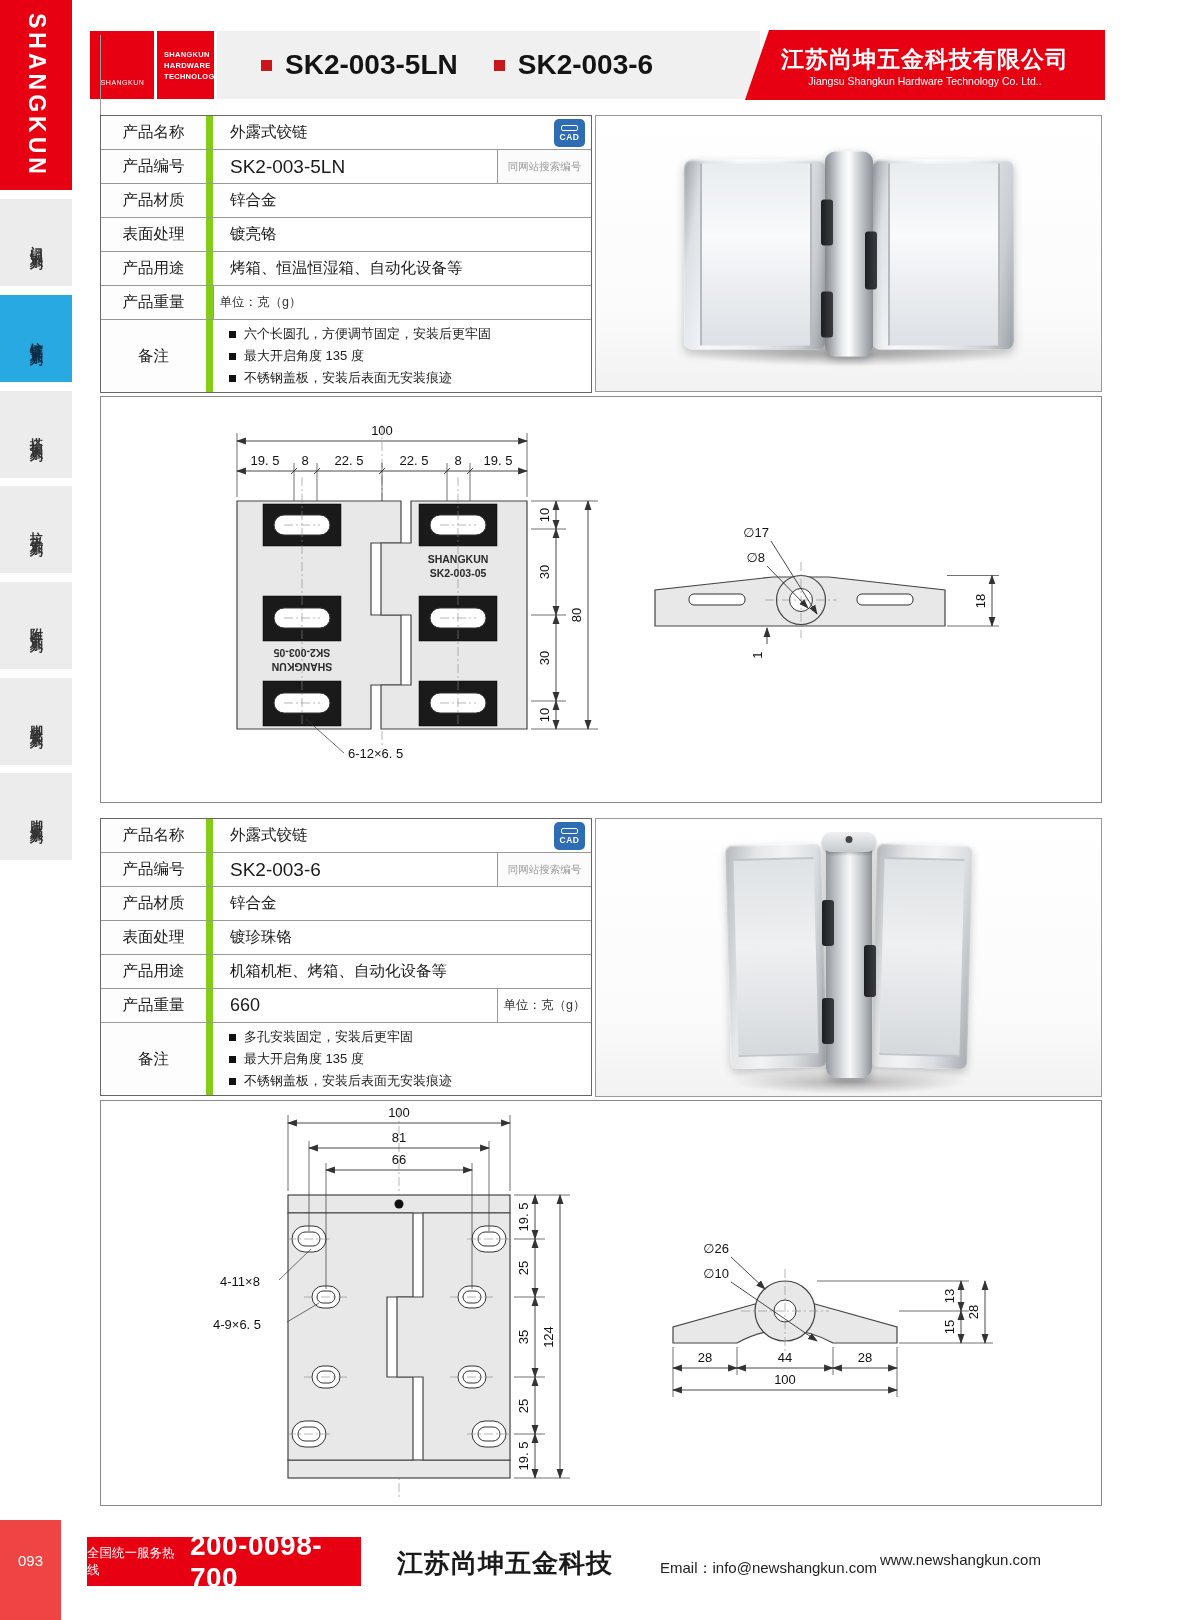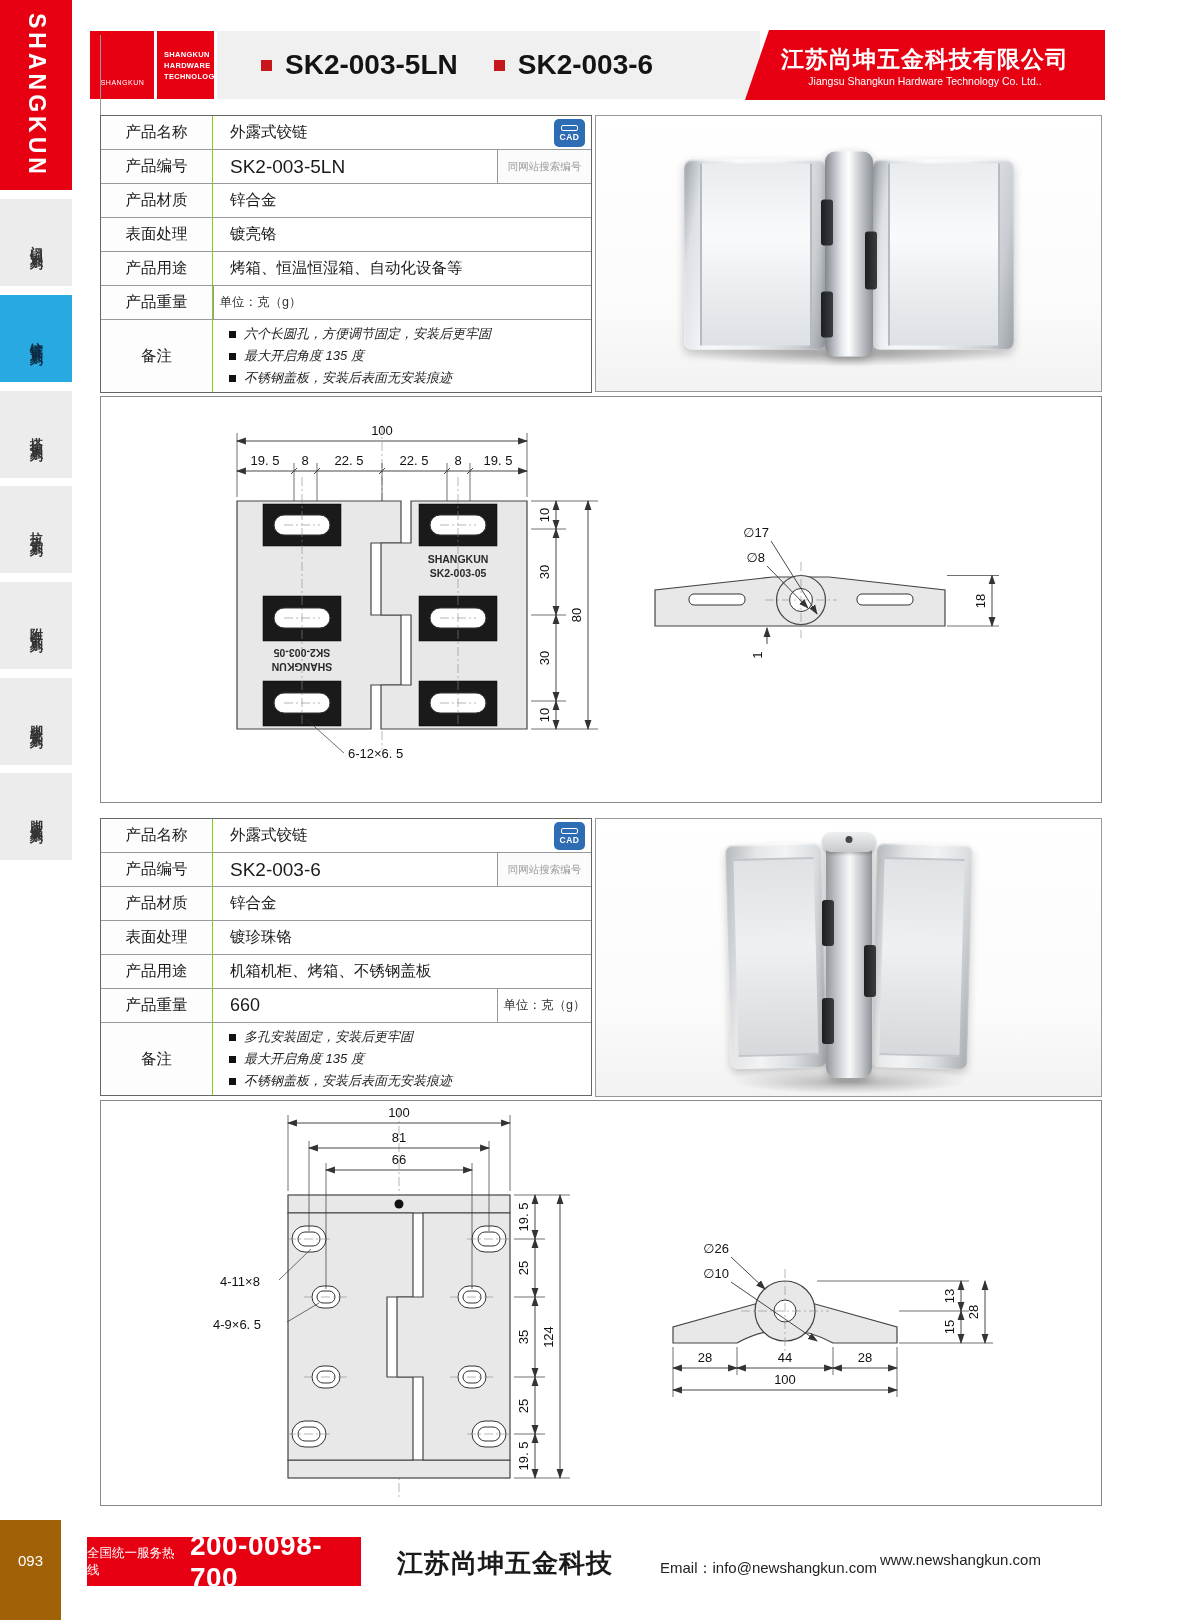--- a/index.html
+++ b/index.html
@@ -34,33 +34,33 @@
           display:flex;flex-direction:column;align-items:center;justify-content:center;color:#fff;}
   .banner .cn{font-size:23px;font-weight:bold;letter-spacing:1px;}
   .banner .en{font-size:10.5px;margin-top:0;}
 
   
   .spec{position:absolute;left:100px;width:492px;border:1px solid #666;background:#fff;box-sizing:border-box;}
   .srow{display:flex;border-bottom:1px solid #999;height:34px;box-sizing:border-box;position:relative;}
   .srow:last-child{border-bottom:none;}
   .srow.remarks{height:72px;}
   .lab{width:112px;flex:0 0 112px;display:flex;align-items:center;justify-content:center;
-       font-size:15.5px;color:#1a1a1a;border-right:1px solid #84cc16;background:#fdfdfd;box-sizing:border-box;}
+       font-size:15.5px;color:#1a1a1a;border-right:7px solid #84cc16;background:#fdfdfd;box-sizing:border-box;}
   .val{flex:1;display:flex;align-items:center;padding-left:17px;font-size:15.5px;color:#1a1a1a;position:relative;}
   .val.code{font-size:19px;}
   .val.num{font-size:18px;}
   .sub{flex:0 0 94px;border-left:1px solid #999;display:flex;align-items:center;justify-content:center;box-sizing:border-box;}
   .sub.note{font-size:10.5px;color:#9a9a9a;background:#fbfbfb;}
   .sub.unit{font-size:12.5px;color:#333;}
   .cad{position:absolute;right:6px;top:3px;width:31px;height:28px;background:#2e6cb4;border-radius:5px;
        display:flex;flex-direction:column;align-items:center;justify-content:center;gap:1px;cursor:pointer;}
   .cad .bar{width:15px;height:4px;border:1px solid #fff;border-radius:2px;}
   .cad .txt{color:#fff;font-size:8.5px;font-weight:bold;letter-spacing:.5px;}
   .rm{display:flex;flex-direction:column;justify-content:center;gap:4px;padding-left:16px;flex:1;}
-  .rline{display:flex;align-items:center;gap:8px;font-size:13px;color:#222;font-style:italic;}
+  .rline{display:flex;align-items:center;gap:8px;font-size:13px;color:#222;}
   .sq{width:7px;height:7px;background:#111;flex:0 0 7px;}
 
   
   .photo-box{position:absolute;left:595px;width:507px;border:1px solid #999;box-sizing:border-box;
              background:linear-gradient(180deg,#ffffff 0%,#fbfbfb 70%,#f2f2f2 100%);overflow:hidden;}
   .hinge1{position:absolute;left:50%;top:50%;transform:translate(-50%,-50%);width:330px;height:205px;}
   .h1-shadow,.h2-shadow{position:absolute;left:6px;right:6px;bottom:-10px;height:24px;
       background:radial-gradient(ellipse at center,rgba(0,0,0,.28),transparent 70%);}
   .h1-leaf{position:absolute;top:8px;width:142px;height:190px;border-radius:8px;
       background:linear-gradient(100deg,#9ba0a6 0%,#dde1e5 12%,#f6f8fa 32%,#eef1f3 55%,#c9cdd2 85%,#9aa0a6 100%);
@@ -95,21 +95,21 @@
   .fill{fill:#e8e8e8;stroke:#444;stroke-width:1.2;}
   .blk{fill:#1a1a1a;stroke:#000;stroke-width:.5;}
   .slot{fill:#fff;stroke:#333;stroke-width:1;}
   .dim{stroke:#333;stroke-width:.9;fill:none;}
   .ext{stroke:#333;stroke-width:.7;fill:none;}
   .cl{stroke:#888;stroke-width:.6;fill:none;stroke-dasharray:9 3 2 3;}
   .dt{font-family:"Liberation Sans","DejaVu Sans",sans-serif;font-size:13px;fill:#111;}
   .bt{font-family:"Liberation Sans","DejaVu Sans",sans-serif;font-size:10.5px;font-weight:bold;fill:#2a2a2a;}
 
   
-  .footer-page{position:absolute;left:0;top:1520px;width:61px;height:100px;background:#a16207;color:#fff;
+  .footer-page{position:absolute;left:0;top:1520px;width:61px;height:100px;background:#ef4444;color:#fff;
                display:flex;justify-content:center;padding-top:32px;box-sizing:border-box;font-size:15px;}
   .footer-hotline{position:absolute;left:87px;top:1537px;width:274px;height:49px;background:#e60012;color:#fff;
                   display:flex;align-items:center;justify-content:center;gap:8px;}
   .hl-label{font-size:12.5px;}
   .hl-num{font-size:28px;font-weight:bold;letter-spacing:.5px;}
   .footer-company{position:absolute;left:397px;top:1546px;font-size:26px;font-weight:bold;color:#1a1a1a;letter-spacing:1px;}
   .footer-email{position:absolute;left:660px;top:1551px;font-size:15px;color:#222;margin-top:8px;}
   .footer-web{position:absolute;left:880px;top:1551px;font-size:15px;color:#222;}
 </style>
 </head>
@@ -348,21 +348,21 @@
     <div class="srow">
       <div class="lab">产品材质</div>
       <div class="val">锌合金</div>
     </div>
     <div class="srow">
       <div class="lab">表面处理</div>
       <div class="val">镀珍珠铬</div>
     </div>
     <div class="srow">
       <div class="lab">产品用途</div>
-      <div class="val">机箱机柜、烤箱、不锈钢盖板</div>
+      <div class="val">机箱机柜、烤箱、自动化设备等</div>
     </div>
     <div class="srow">
       <div class="lab">产品重量</div>
       <div class="val num">660</div>
       <div class="sub unit">单位：克（g）</div>
     </div>
     <div class="srow remarks">
       <div class="lab">备注</div>
       <div class="rm">
         <div class="rline">

